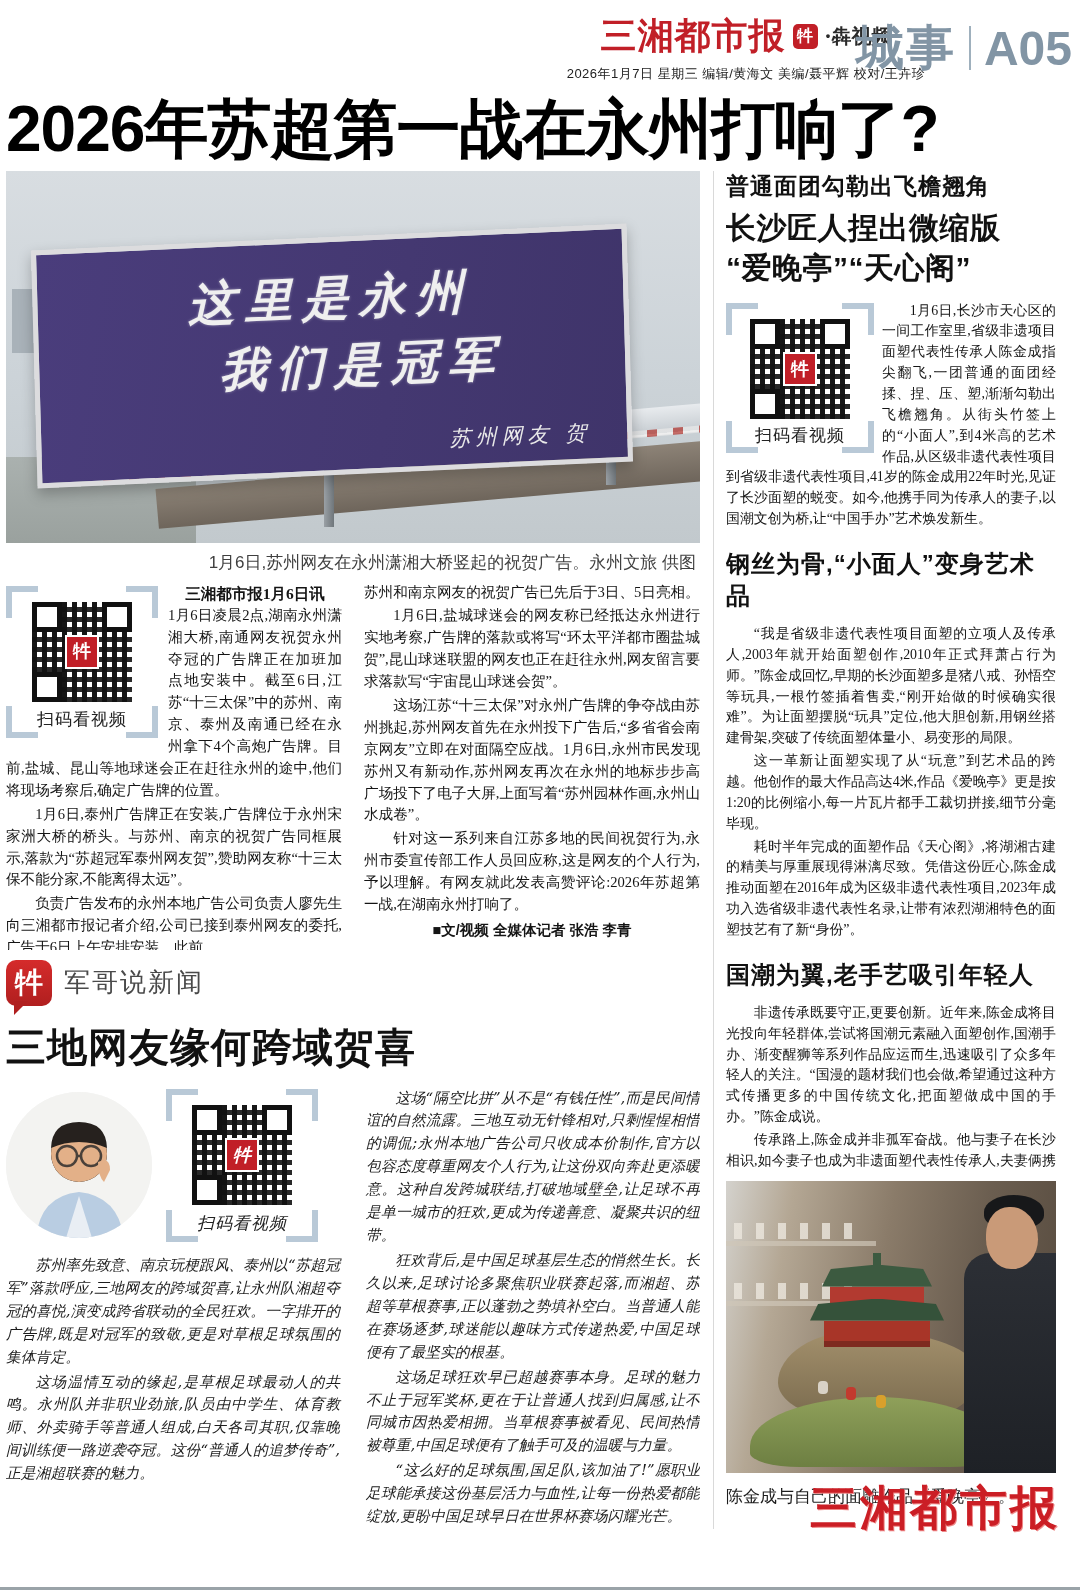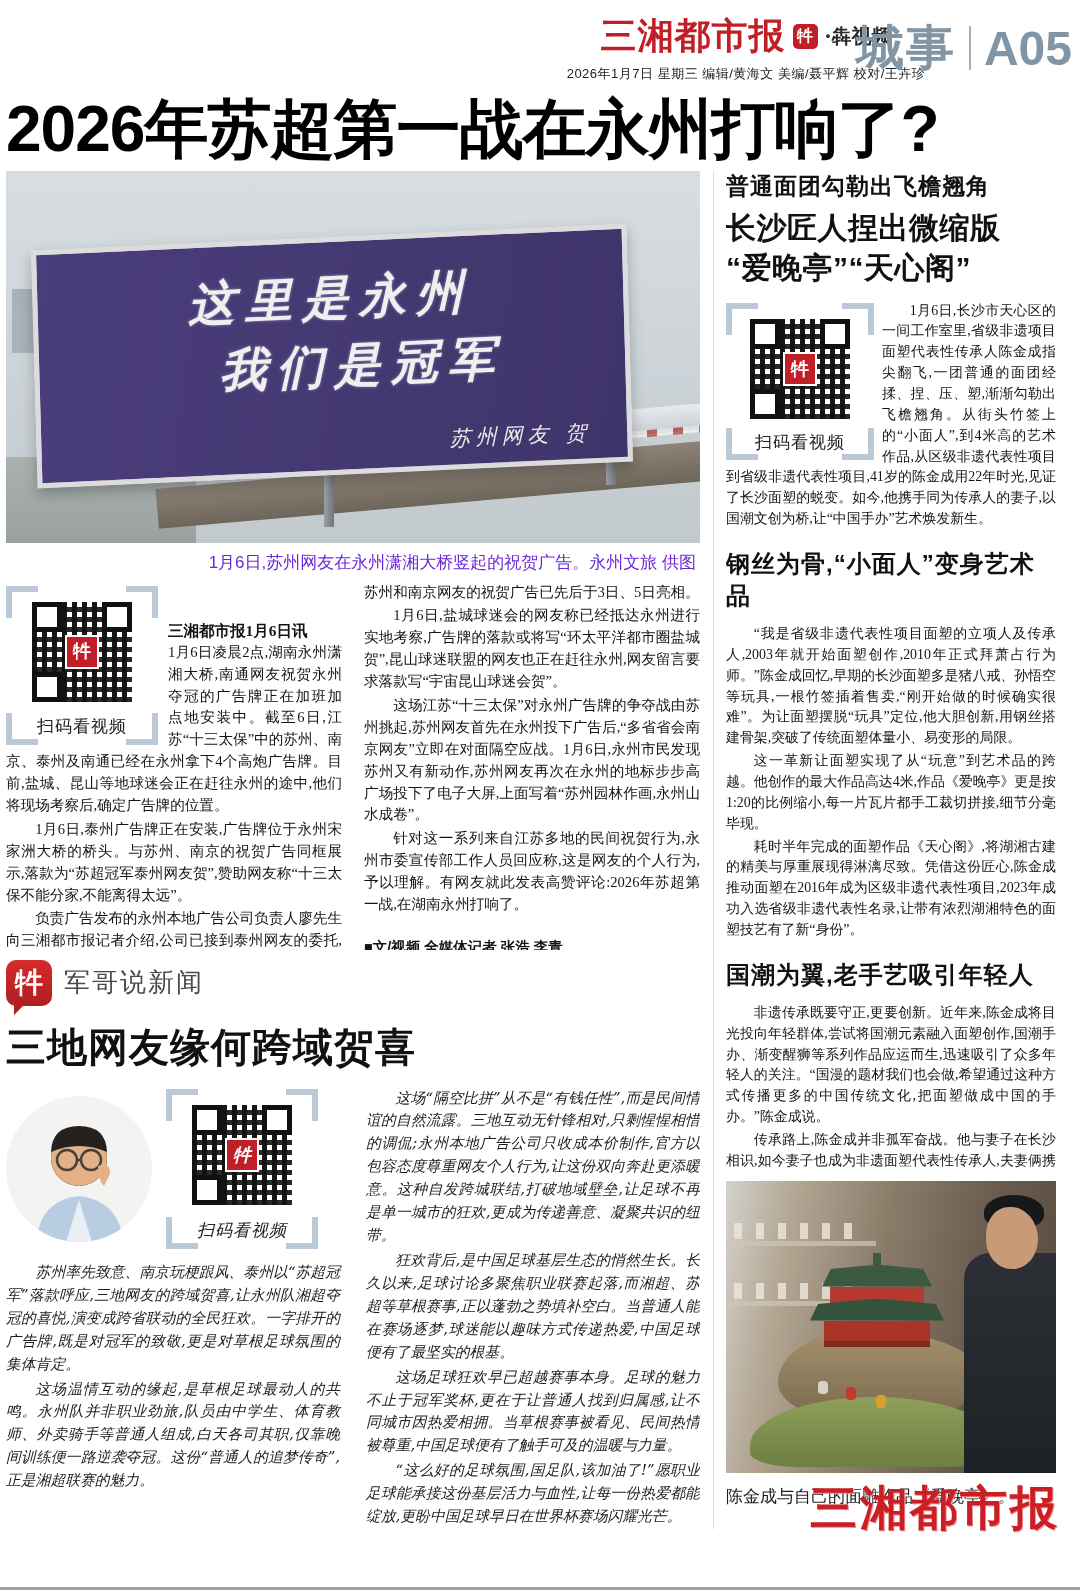--- a/index.html
+++ b/index.html
@@ -38,43 +38,43 @@
   .farsign-g{position:absolute;left:506px;top:160px;width:56px;height:22px;background:#2f7d4f;border:2px solid #e4e9ec;}
   .farsign-r{position:absolute;left:488px;top:150px;width:26px;height:14px;background:#b23a34;}
   .pole1,.pole2{position:absolute;background:linear-gradient(90deg,#9aa0a5,#6f767b);width:10px;}
   .pole1{left:318px;top:286px;height:70px;}
   .pole2{left:600px;top:268px;height:46px;}
   .board{position:absolute;left:28px;top:66px;width:586px;height:228px;background:linear-gradient(100deg,#4a3d7c,#443871 60%,#3f346a);border:5px solid #dcdcde;transform:rotate(-1.6deg) skewY(-1deg);box-shadow:0 6px 14px rgba(0,0,0,.25);}
   .board-t{color:#efefef;font-family:"DejaVu Serif",serif;font-weight:700;text-align:center;letter-spacing:10px;font-size:47px;line-height:1.45;font-style:italic;text-shadow:0 0 3px rgba(255,255,255,.45);}
   .board-t1{margin-top:22px;}
   .board-t2{margin-left:60px;}
   .board-sign{position:absolute;right:36px;bottom:12px;color:#e9e9e9;font-size:21px;letter-spacing:5px;font-family:"DejaVu Serif",serif;font-style:italic;}
-  .cap1{text-align:right;font-size:17px;color:#6d28d9;padding:8px 4px 8px 0;}
+  .cap1{text-align:right;font-size:17px;color:#404040;padding:8px 4px 8px 0;}
 
   
   .art-cols{display:flex;gap:22px;height:368px;overflow:hidden;}
   .acol{flex:1;font-family:"Liberation Serif","DejaVu Serif",serif;font-size:14.6px;line-height:1.5;text-align:justify;color:#141414;}
   .acol p{margin:0 0 2px;}
   .ind{text-indent:2em;}
-  .lead-line{display:block;text-align:left;font-weight:700;font-size:15.5px;margin-top:37px;}
-  .byline{font-family:"Liberation Sans",sans-serif;font-weight:700;text-align:left;font-size:14.5px;margin-top:21px;}
+  .lead-line{display:block;text-align:center;font-weight:700;font-size:15.5px;}
+  .byline{font-family:"Liberation Sans",sans-serif;font-weight:700;text-align:center;font-size:14.5px;margin-top:4px;}
 
   
   .qr-box{position:relative;width:152px;padding:12px 12px 6px;box-sizing:border-box;text-align:center;}
   .qr-box.fl{float:left;margin:4px 10px 2px 0;}
   .qr-c{position:absolute;width:26px;height:26px;border:6px solid #b9c9d7;}
   .qr-tl{top:0;left:0;border-right:none;border-bottom:none;}
   .qr-tr{top:0;right:0;border-left:none;border-bottom:none;}
   .qr-bl{bottom:0;left:0;border-right:none;border-top:none;}
   .qr-br{bottom:0;right:0;border-left:none;border-top:none;}
   .qr{width:100px;height:100px;margin:4px auto 0;position:relative;background:repeating-linear-gradient(0deg,rgba(17,17,17,.9) 0 5px,rgba(255,255,255,0) 5px 10px),repeating-linear-gradient(90deg,#161616 0 5px,#fff 5px 10px);}
   .qf{position:absolute;width:20px;height:20px;border:5px solid #111;background:#fff;box-sizing:content-box;}
   .qf1{top:0;left:0;}.qf2{top:0;right:0;}.qf3{bottom:0;left:0;}
   .qr-badge{position:absolute;left:50%;top:50%;transform:translate(-50%,-50%);width:30px;height:30px;background:#c11f27;border:2px solid #fff;color:#fff;font-size:18px;font-weight:700;display:flex;align-items:center;justify-content:center;}
-  .qr-label{margin-top:12px;font-size:17px;color:#222;letter-spacing:1px;}
+  .qr-label{margin-top:5px;font-size:17px;color:#222;letter-spacing:1px;}
 
   
   .comm-head{display:flex;align-items:center;gap:12px;margin-top:10px;}
   .comm-badge{position:relative;width:46px;height:46px;background:linear-gradient(#d52b2b,#b01f1f);border-radius:10px;color:#fff;font-size:28px;font-weight:700;display:flex;align-items:center;justify-content:center;}
   .comm-badge:after{content:"";position:absolute;left:8px;bottom:-9px;border:7px solid transparent;border-top-color:#b01f1f;border-left-color:#b01f1f;}
   .comm-label{font-size:26px;color:#4a4a4a;letter-spacing:2px;}
   .comm-title{font-size:40px;font-weight:900;margin:14px 0 12px;letter-spacing:1px;}
   .comm-body{display:flex;gap:26px;height:474px;overflow:hidden;}
   .ccol{flex:1;font-family:"DejaVu Serif","Liberation Serif",serif;font-style:italic;font-size:14.8px;line-height:1.55;text-align:justify;color:#1c1c1c;}
   .ccol p{margin:0 0 2px;}

